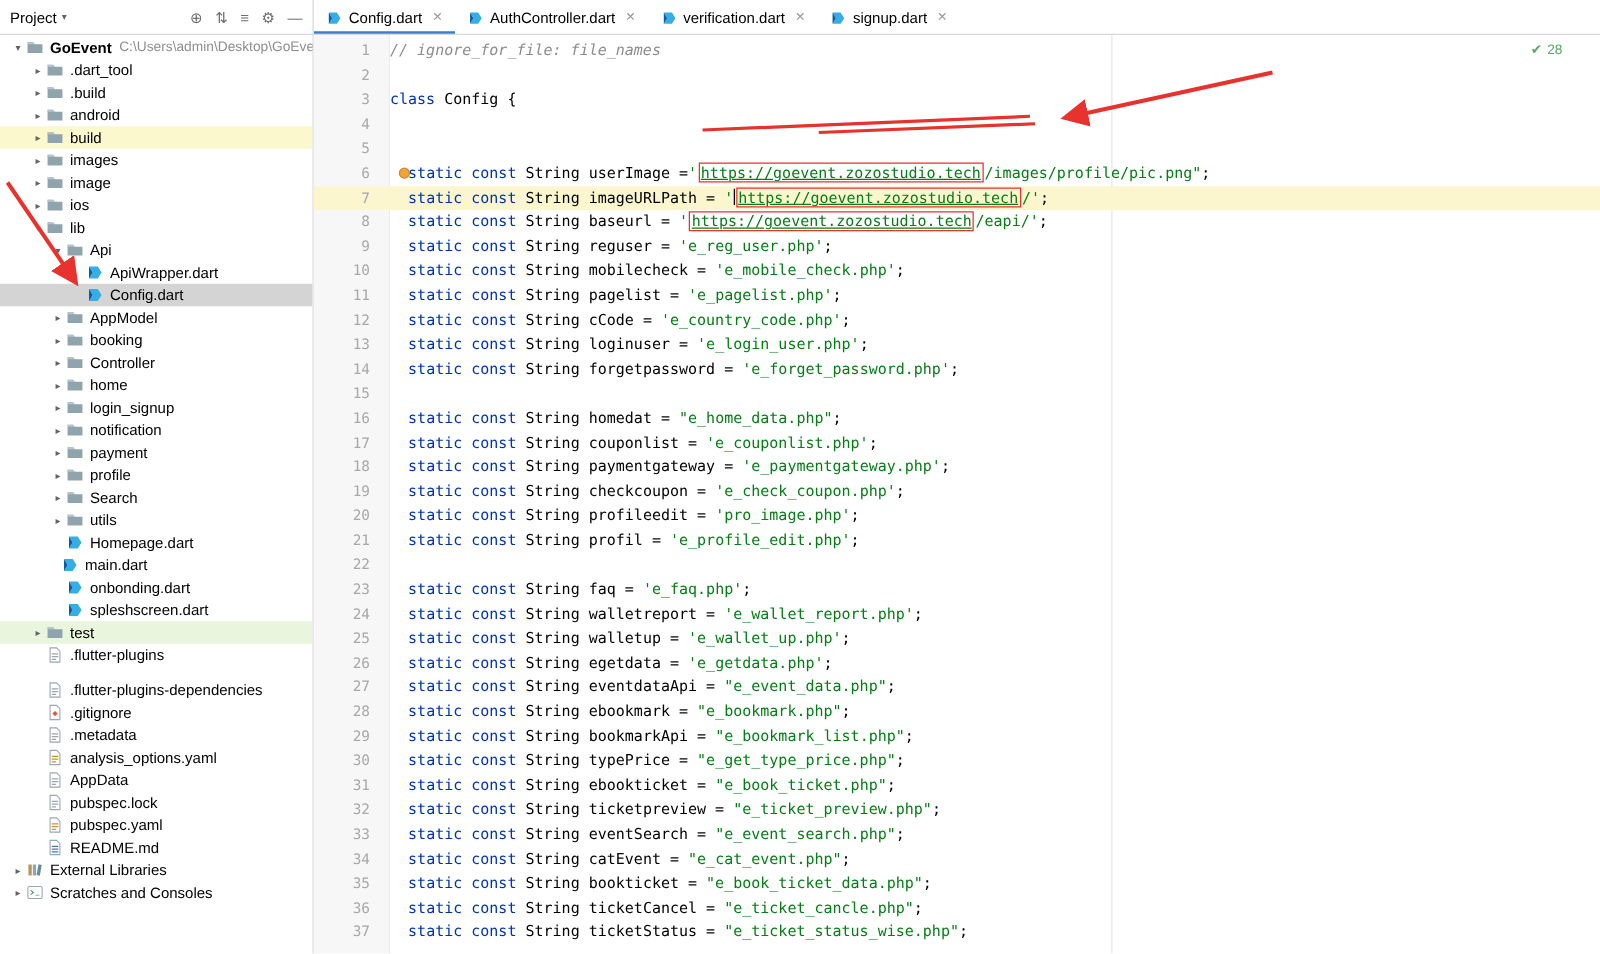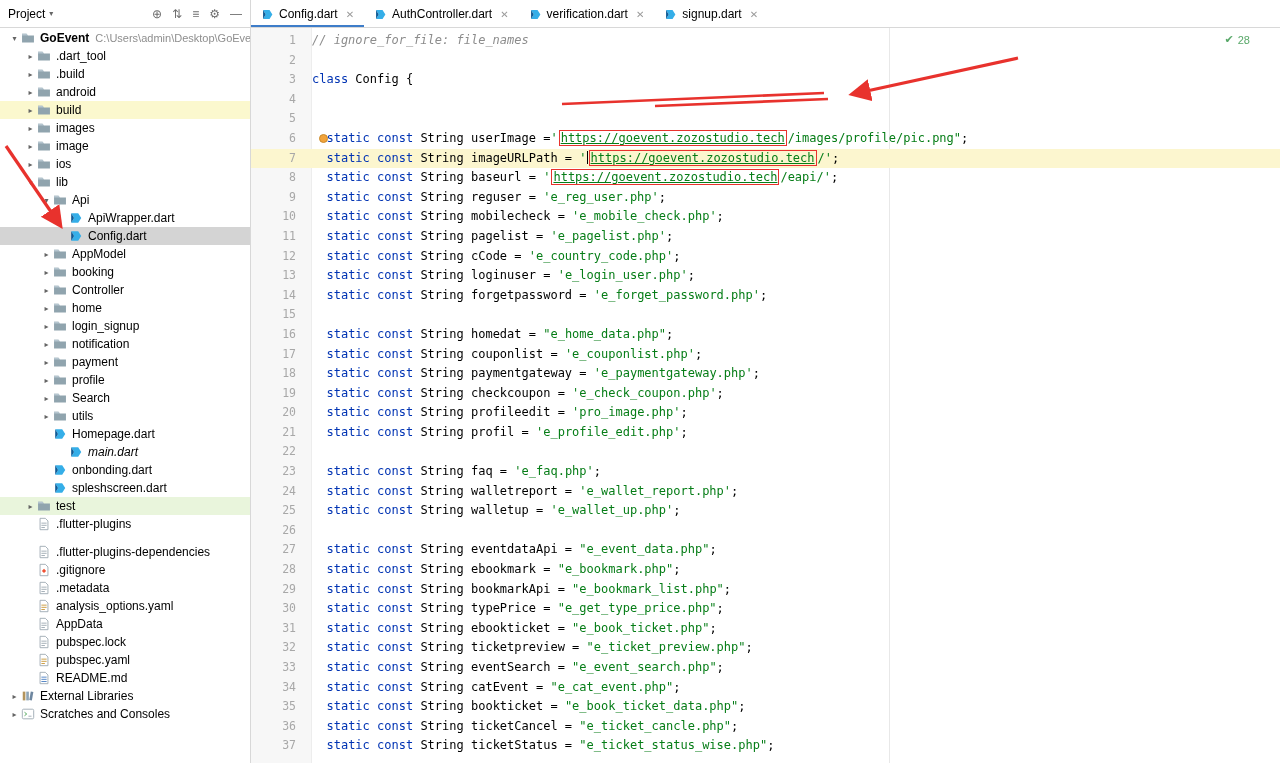--- a/index.html
+++ b/index.html
@@ -337,21 +337,21 @@
         <div class="trow" style="padding-left: 40px;">
           <span class="chev"></span>
           <span class="ticon">
             <svg viewBox="0 0 16 16">
               <polygon points="2.5,2.5 10.5,2.5 14,8 10.5,13.5 2.5,13.5 5.8,8" fill="#35AEE8"></polygon>
               <polygon points="2.5,2.5 5.8,8 2.5,13.5" fill="#0F5B96"></polygon>
             </svg>
           </span>
           <span class="tlabel">Homepage.dart</span>
         </div>
-        <div class="trow" style="padding-left: 56px; font-style: italic;">
+        <div class="trow" style="padding-left: 36px;">
           <span class="chev"></span>
           <span class="ticon">
             <svg viewBox="0 0 16 16">
               <polygon points="2.5,2.5 10.5,2.5 14,8 10.5,13.5 2.5,13.5 5.8,8" fill="#35AEE8"></polygon>
               <polygon points="2.5,2.5 5.8,8 2.5,13.5" fill="#0F5B96"></polygon>
             </svg>
           </span>
           <span class="tlabel">main.dart</span>
         </div>
         <div class="trow" style="padding-left: 40px;">
@@ -597,20 +597,21 @@
           <div class="cl">
             <span class="ln">24</span>
             <span class="code"><span class="t-pl">  </span><span class="t-kw">static const</span><span class="t-pl"> String walletreport = </span><span class="t-str">'e_wallet_report.php'</span><span class="t-pl">;</span></span>
           </div>
           <div class="cl">
             <span class="ln">25</span>
             <span class="code"><span class="t-pl">  </span><span class="t-kw">static const</span><span class="t-pl"> String walletup = </span><span class="t-str">'e_wallet_up.php'</span><span class="t-pl">;</span></span>
           </div>
           <div class="cl">
             <span class="ln">26</span>
+            <span class="code"><span class="t-pl">  </span><span class="t-kw">static const</span><span class="t-pl"> String egetdata = </span><span class="t-str">'e_getdata.php'</span><span class="t-pl">;</span></span>
           </div>
           <div class="cl">
             <span class="ln">27</span>
             <span class="code"><span class="t-pl">  </span><span class="t-kw">static const</span><span class="t-pl"> String eventdataApi = </span><span class="t-str">"e_event_data.php"</span><span class="t-pl">;</span></span>
           </div>
           <div class="cl">
             <span class="ln">28</span>
             <span class="code"><span class="t-pl">  </span><span class="t-kw">static const</span><span class="t-pl"> String ebookmark = </span><span class="t-str">"e_bookmark.php"</span><span class="t-pl">;</span></span>
           </div>
           <div class="cl">

